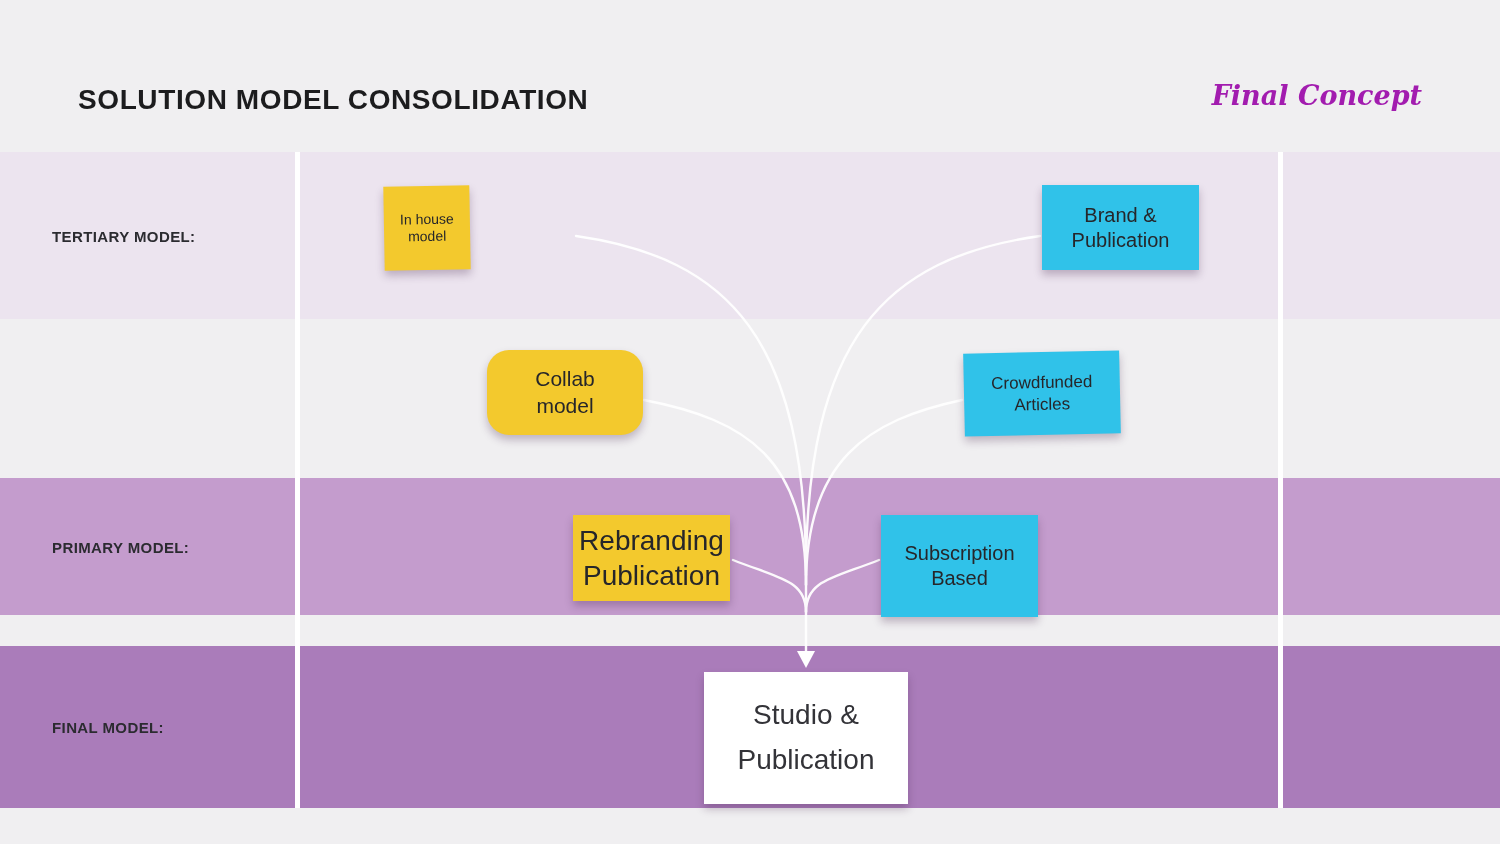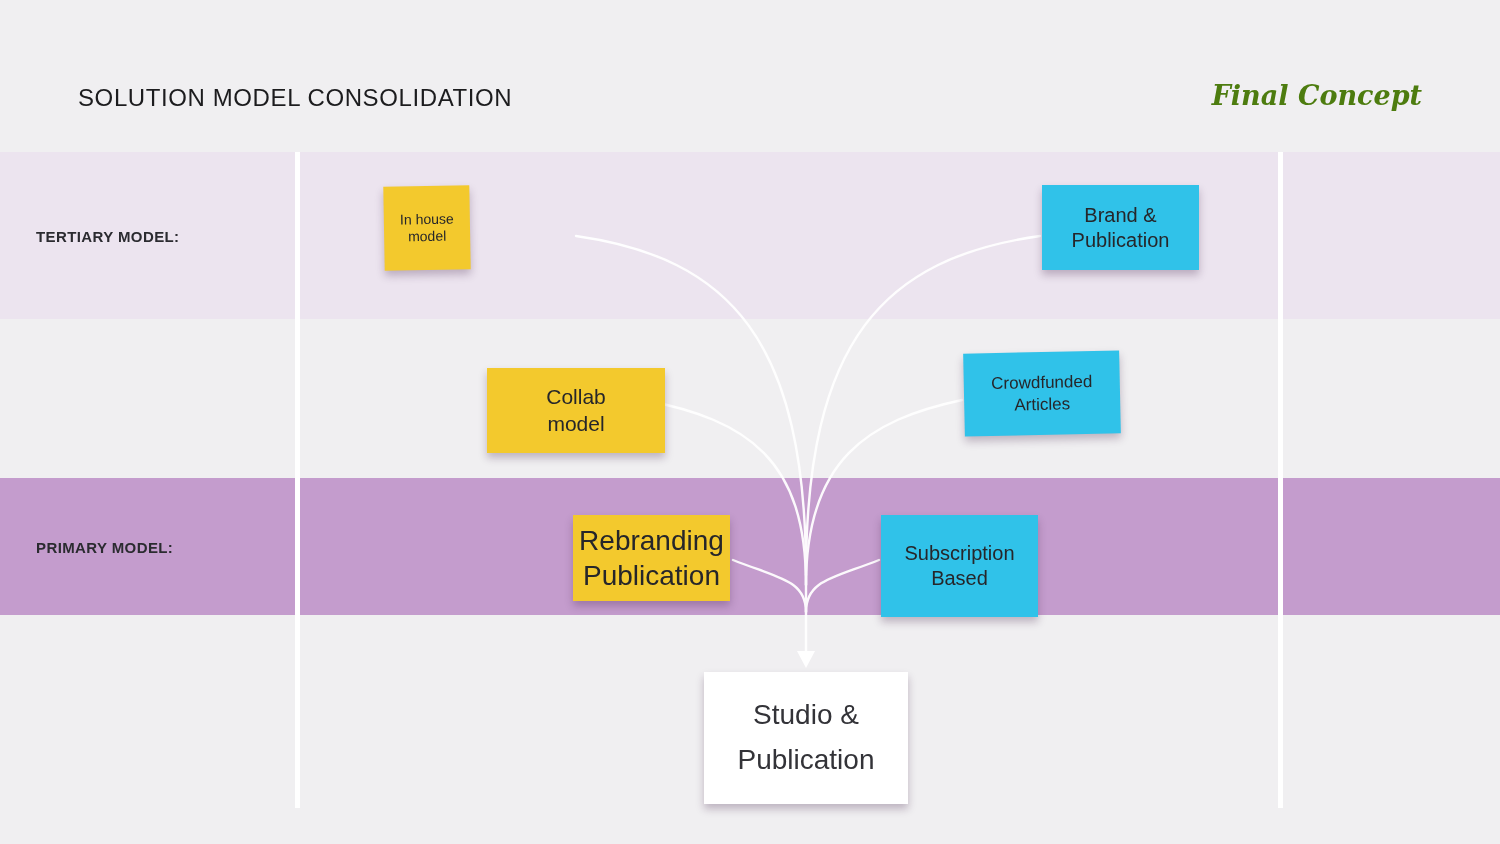--- a/index.html
+++ b/index.html
@@ -19,55 +19,55 @@
   
   .header-bar {
     position: absolute;
     left: 0; top: 0;
     width: 1500px; height: 152px;
     background: #f0eff1;
   }
   .page-title {
     position: absolute;
     left: 78px; top: 84px;
-    font-size: 24px;
-    font-weight: 400;
+    font-size: 28px;
+    font-weight: 700;
     letter-spacing: 0.6px;
     color: #1c1c1e;
     text-transform: uppercase;
   }
   .final-concept-badge {
     position: absolute;
     right: 78px; top: 80px;
     font-family: "DejaVu Serif", serif;
     font-style: italic;
     font-weight: 700;
     font-size: 27px;
-    color: #4d7c0f;
+    color: #a21caf;
   }
 
   
   .row {
     position: absolute;
     left: 0; width: 1500px;
   }
   .row-tertiary   { top: 152px; height: 167px; background: #ece4ef; }
   .row-secondary  { top: 319px; height: 159px; background: #d9bedd; }
   .row-primary    { top: 478px; height: 137px; background: #c49ccd; }
   .row-final      { top: 646px; height: 162px; background: #aa7cba; }
   .footer-bar {
     position: absolute;
     left: 0; top: 808px;
     width: 1500px; height: 36px;
     background: #f0eff1;
   }
 
   .row-label {
     position: absolute;
-    left: 36px;
+    left: 52px;
     top: 50%;
     transform: translateY(-50%);
     font-size: 15px;
     font-weight: 700;
     letter-spacing: 0.4px;
     color: #2b2b30;
     text-transform: uppercase;
   }
 
   .divider {
@@ -104,41 +104,44 @@
     z-index: 4;
     cursor: grab;
   }
   .note-yellow { background: #f3c92d; }
   .note-cyan   { background: #30c2e9; }
   .note-white  { background: #ffffff; color: #333338; }
 
   .note-in-house      { left: 384px; top: 186px; width: 86px;  height: 84px;  font-size: 14px; transform: rotate(-1deg); }
   .note-community     { left: 487px; top: 186px; width: 86px;  height: 84px;  font-size: 12.5px; transform: rotate(0.6deg); }
   .note-brand         { left: 1042px; top: 185px; width: 157px; height: 85px; font-size: 20px; }
-  .note-collab        { left: 487px; top: 368px; width: 178px; height: 85px;  font-size: 21px; }
+  .note-collab        { left: 487px; top: 350px; width: 156px; height: 85px;  font-size: 21px; border-radius: 22px; }
   .note-crowdfunded   { left: 964px; top: 352px; width: 156px; height: 83px;  font-size: 17px; transform: rotate(-1.2deg); }
   .note-rebranding    { left: 573px; top: 515px; width: 157px; height: 86px;  font-size: 28px; }
   .note-subscription  { left: 881px; top: 515px; width: 157px; height: 102px;  font-size: 20px; }
   .note-studio        { left: 704px; top: 672px; width: 204px; height: 132px; font-size: 28px; line-height: 1.6; }
 </style>
 </head>
 <body>
 
 <div class="canvas">
 
   <div class="header-bar">
     <div class="page-title">SOLUTION MODEL CONSOLIDATION</div>
     <div class="final-concept-badge">Final Concept</div>
   </div>
 
   <div class="row row-tertiary">
     <div class="row-label">TERTIARY MODEL:</div>
   </div>
   <div class="row row-primary">
     <div class="row-label">PRIMARY MODEL:</div>
+  </div>
+  <div class="row row-final">
+    <div class="row-label">FINAL MODEL:</div>
   </div>
   <div class="footer-bar"></div>
 
   <div class="divider divider-left"></div>
   <div class="divider divider-right"></div>
 
   <svg class="funnel-svg" viewBox="0 0 1500 844" xmlns="http://www.w3.org/2000/svg">
     <g stroke="#ffffff" stroke-width="2.4" fill="none" stroke-linecap="round" opacity="0.95">
       <path d="M 576 236 C 730 258, 806 340, 806 575"></path>
       <path d="M 1040 236 C 884 258, 806 340, 806 575"></path>

